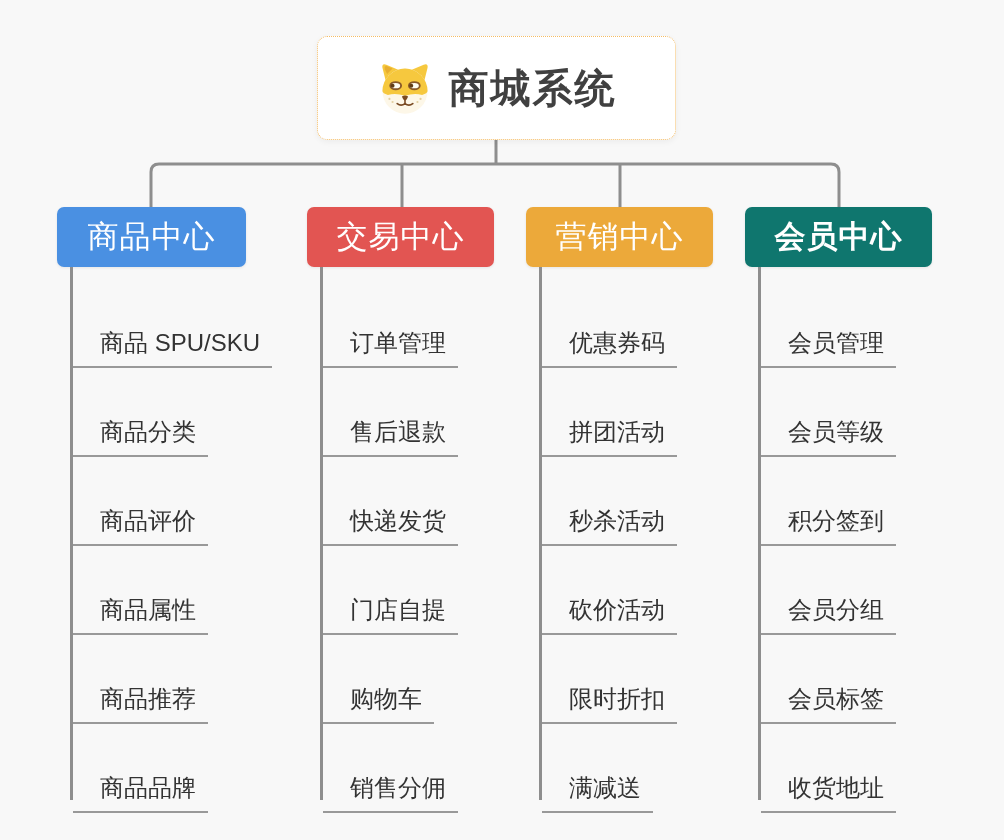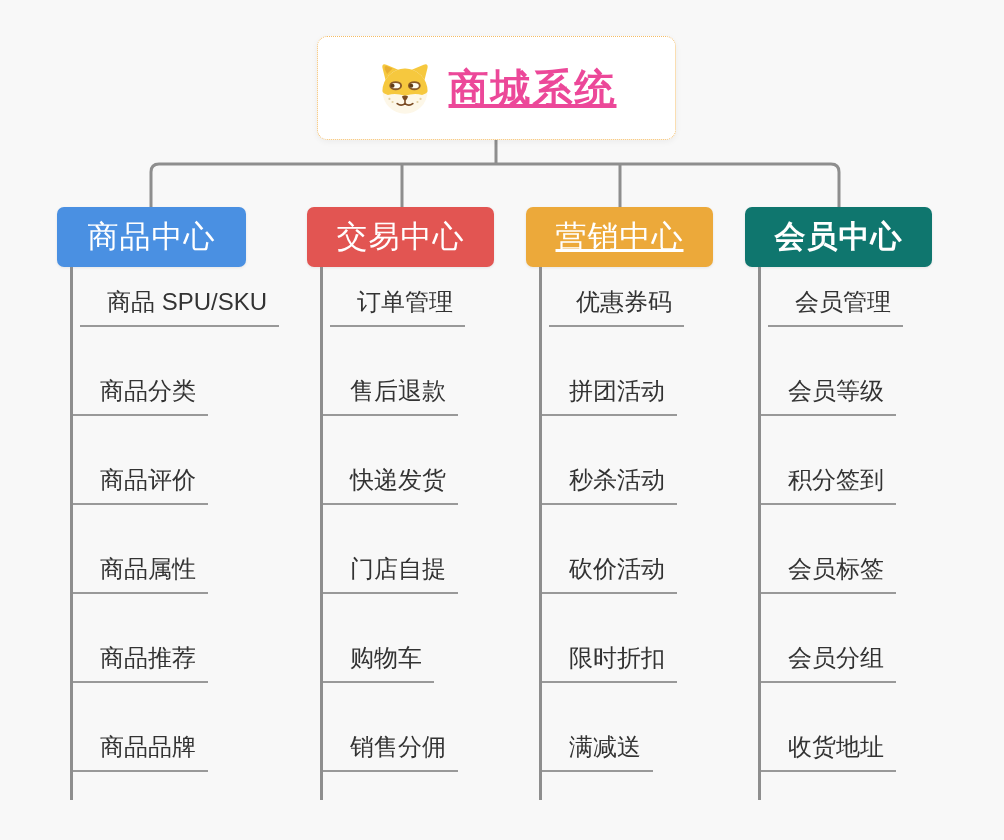--- a/index.html
+++ b/index.html
@@ -73,21 +73,21 @@
   }
   .c0 { left: 70px; }
   .c1 { left: 320px; }
   .c2 { left: 539px; }
   .c3 { left: 758px; }
   .item {
     height: 89px;
     display: flex;
     align-items: flex-end;
   }
-  .item:first-child { height: 60px; padding-left: 7px; }
+  .item:first-child { height: 101px; }
   .item span {
     display: inline-block;
     padding: 0 12px 7px 27px;
     border-bottom: 2px solid #999999;
     font-size: 24px;
     color: #333333;
     white-space: nowrap;
   }
 </style>
 </head>
@@ -121,26 +121,26 @@
       <path d="M32 47 Q36 44 40 47 Q38 52 36 52 Q34 52 32 47 Z" fill="#7a4a22"></path>
 
       <path d="M26 56 Q31 60 36 56 Q41 60 46 56" fill="none" stroke="#7a4a22" stroke-width="2.2" stroke-linecap="round"></path>
       <path d="M36 52 L36 56" fill="none" stroke="#7a4a22" stroke-width="2" stroke-linecap="round"></path>
 
       <circle cx="16" cy="50" r="1.4" fill="#e3cf9f"></circle>
       <circle cx="20" cy="54" r="1.4" fill="#e3cf9f"></circle>
       <circle cx="56" cy="50" r="1.4" fill="#e3cf9f"></circle>
       <circle cx="52" cy="54" r="1.4" fill="#e3cf9f"></circle>
     </svg>
-    <span class="root-label" style="color: #ec4899; text-decoration: underline;">商城系统</span>
+    <span class="root-label" style="color: #404040;">商城系统</span>
   </div>
 
   <div class="branch b0" style="background-color: rgb(74, 144, 226);">商品中心</div>
   <div class="branch b1" style="background-color: rgb(226, 85, 82);">交易中心</div>
-  <div class="branch b2" style="background-color: rgb(236, 169, 58); text-decoration: underline;">营销中心</div>
+  <div class="branch b2" style="background-color: rgb(236, 169, 58);">营销中心</div>
   <div class="branch b3" style="background-color: #0f766e; font-weight: bold;">会员中心</div>
 
   <div class="column c0" style="border-left-color: rgb(142, 142, 142);">
     <div class="item">
         <span>商品 SPU/SKU</span>
       </div>
     <div class="item">
         <span>商品分类</span>
       </div>
     <div class="item">
@@ -203,23 +203,23 @@
     <div class="item">
         <span>会员管理</span>
       </div>
     <div class="item">
         <span>会员等级</span>
       </div>
     <div class="item">
         <span>积分签到</span>
       </div>
     <div class="item">
+        <span>会员分组</span>
+      </div>
+    <div class="item">
         <span>会员标签</span>
       </div>
     <div class="item">
-        <span>会员分组</span>
-      </div>
-    <div class="item">
         <span>收货地址</span>
       </div>
   </div>
 
 </div>
 
 </body></html>

